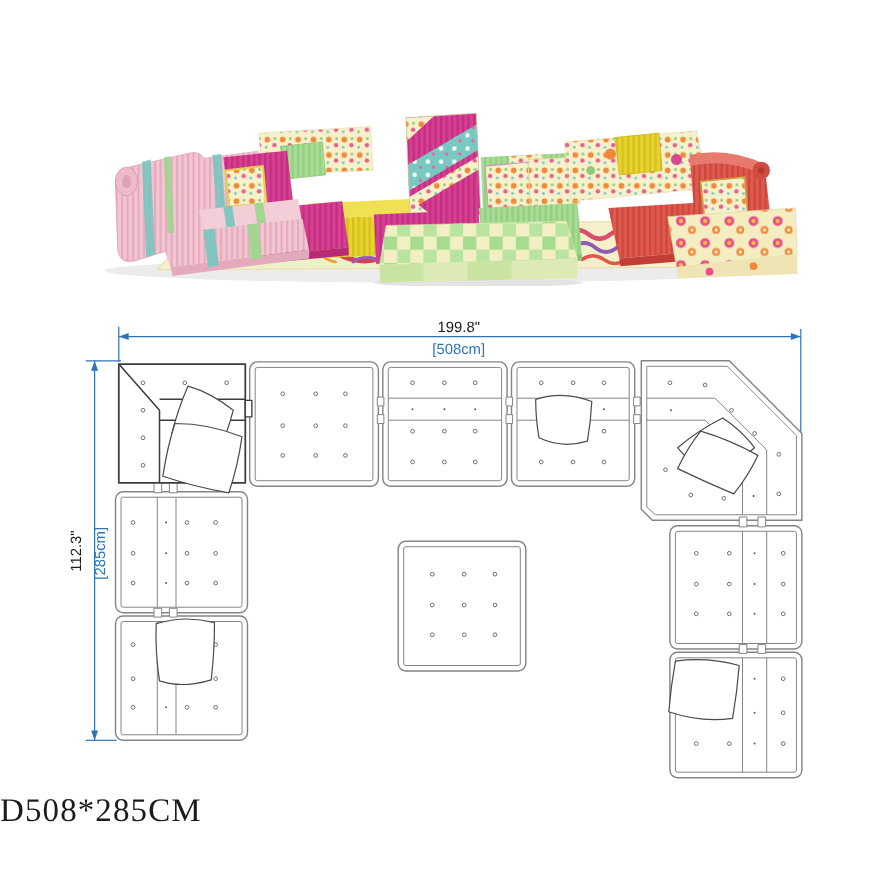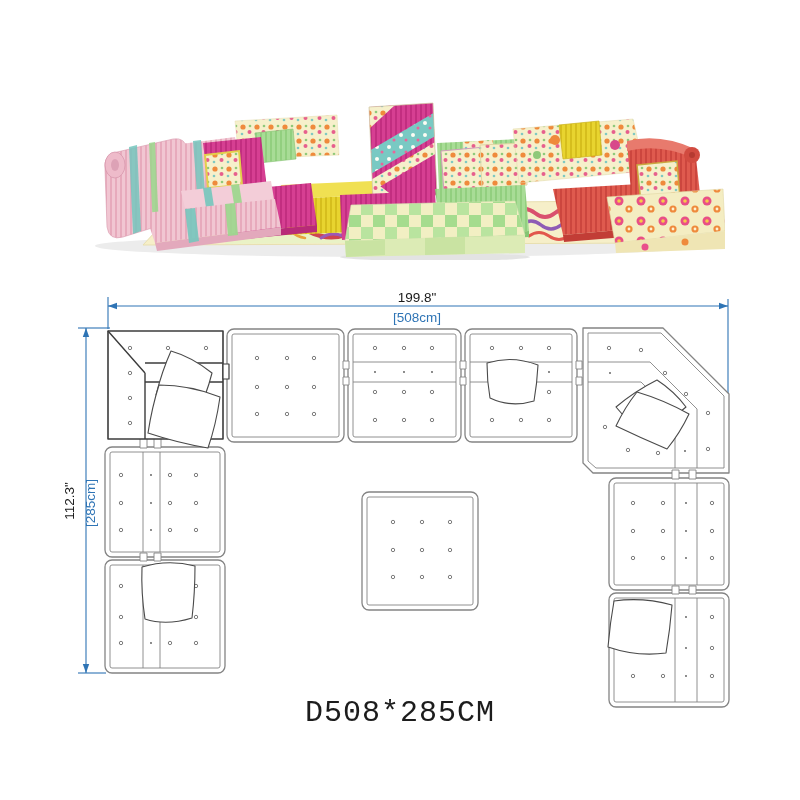--- a/index.html
+++ b/index.html
@@ -1,22 +1,22 @@
 <!DOCTYPE html>
 <html><head>
 <meta charset="utf-8">
 <style>
   html,body{margin:0;padding:0;background:#ffffff;}
   #page{position:relative;width:800px;height:800px;background:#ffffff;overflow:hidden;
         font-family:"Liberation Sans",sans-serif;}
   #photo-svg{position:absolute;left:85px;top:95px;}
   #plan-svg{position:absolute;left:60px;top:285px;}
-  .caption{position:absolute;left:0;top:696px;width:800px;text-align:center;
+  .caption{position:absolute;left:0;top:720px;width:800px;
            font-size:30px;color:#1c1c1c;letter-spacing:1px;
-           font-family:Liberation Mono, monospace;}
+           font-family:Liberation Serif, serif;}
   text{font-family:"Liberation Sans",sans-serif;}
 </style>
 </head>
 <body>
 
 <div id="page">
 
   <svg id="photo-svg" width="640" height="165" viewBox="0 0 640 165">
     <defs>
       <pattern id="pRibPink" width="5" height="8" patternUnits="userSpaceOnUse">

